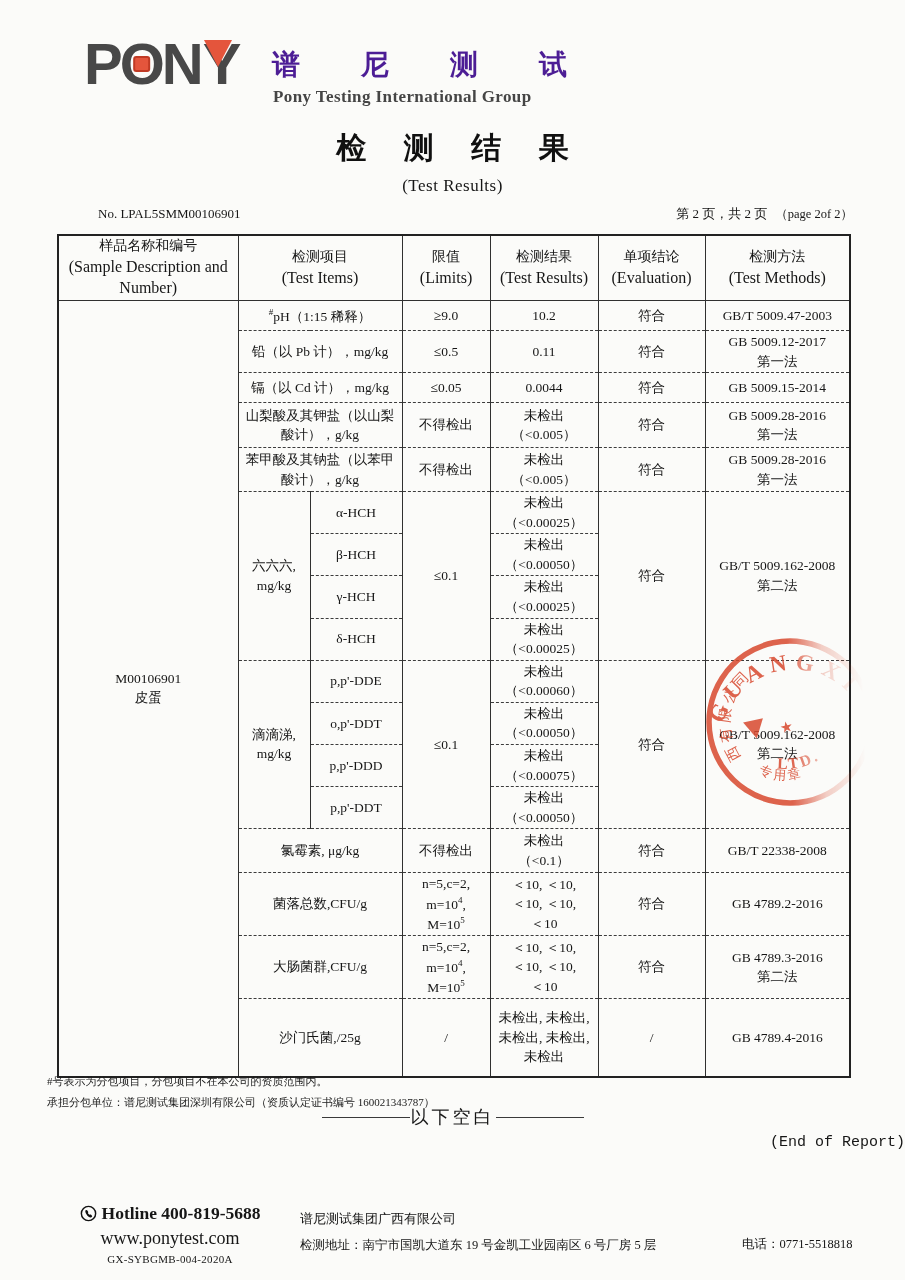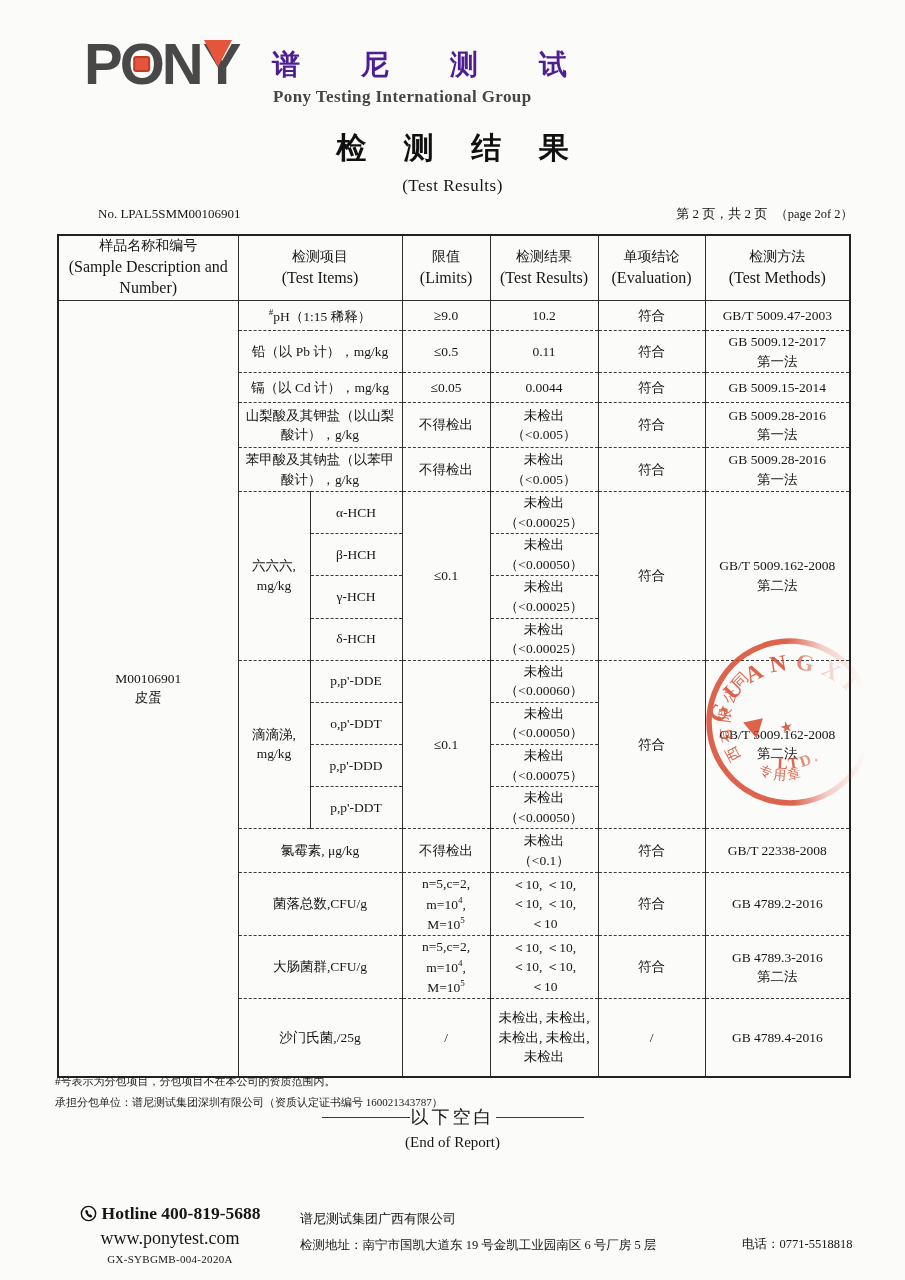--- a/index.html
+++ b/index.html
@@ -32,26 +32,26 @@
   .sample-cell { font-size:14.5px; line-height:2; }
   sup { font-size:9px; }
   .two-line div { line-height:1.45; }
 
   
   .stamp { position:absolute; left:698px; top:630px; width:184px; height:184px; transform:rotate(-12deg); opacity:.85; pointer-events:none;
     -webkit-mask-image:linear-gradient(100deg,#000 50%,rgba(0,0,0,.3) 66%,transparent 85%);
     mask-image:linear-gradient(100deg,#000 50%,rgba(0,0,0,.3) 66%,transparent 85%); }
 
   
-  .footnotes { position:absolute; left:47px; top:1071px; font-size:11px; line-height:1.95; color:#1b1b1b; font-family:"Liberation Serif",serif;margin-left:8px; }
-  .endblank { position:absolute; top:1105px; left:0; right:0; text-align:center; }
+  .footnotes { position:absolute; left:47px; top:1071px; font-size:11px; line-height:1.95; color:#1b1b1b; font-family:"Liberation Serif",serif; }
+  .endblank { position:absolute; top:1105px; left:0; right:0; text-align:right; }
   .endblank .row { display:flex; align-items:center; justify-content:center; }
   .endblank .rule { width:88px; border-top:1.5px solid #3a3a3a; height:0; }
   .endblank .cn { font-size:18px; letter-spacing:3px; padding:0 1px; }
-  .endblank .en { font-size:15px; margin-top:5px; }
+  .endblank .en { font-size:15px; margin-top:5px;font-family:Liberation Mono, monospace; }
 
   
   .f-left { position:absolute; left:52px; top:1203px; width:236px; text-align:center; }
   .f-hot { font-size:17.5px; font-weight:700; display:flex; align-items:center; justify-content:center; gap:5px; }
   .f-www { font-size:18px; font-weight:400; margin-top:4px; }
   .f-code { font-size:11px; margin-top:4px; letter-spacing:.3px; }
   .f-mid { position:absolute; left:300px; top:1206px; font-size:12.5px; line-height:2.05; }
   .f-mid .co { font-size:13px; }
   .f-phone { position:absolute; left:742px; top:1236px; font-size:12.5px; }
 </style>

